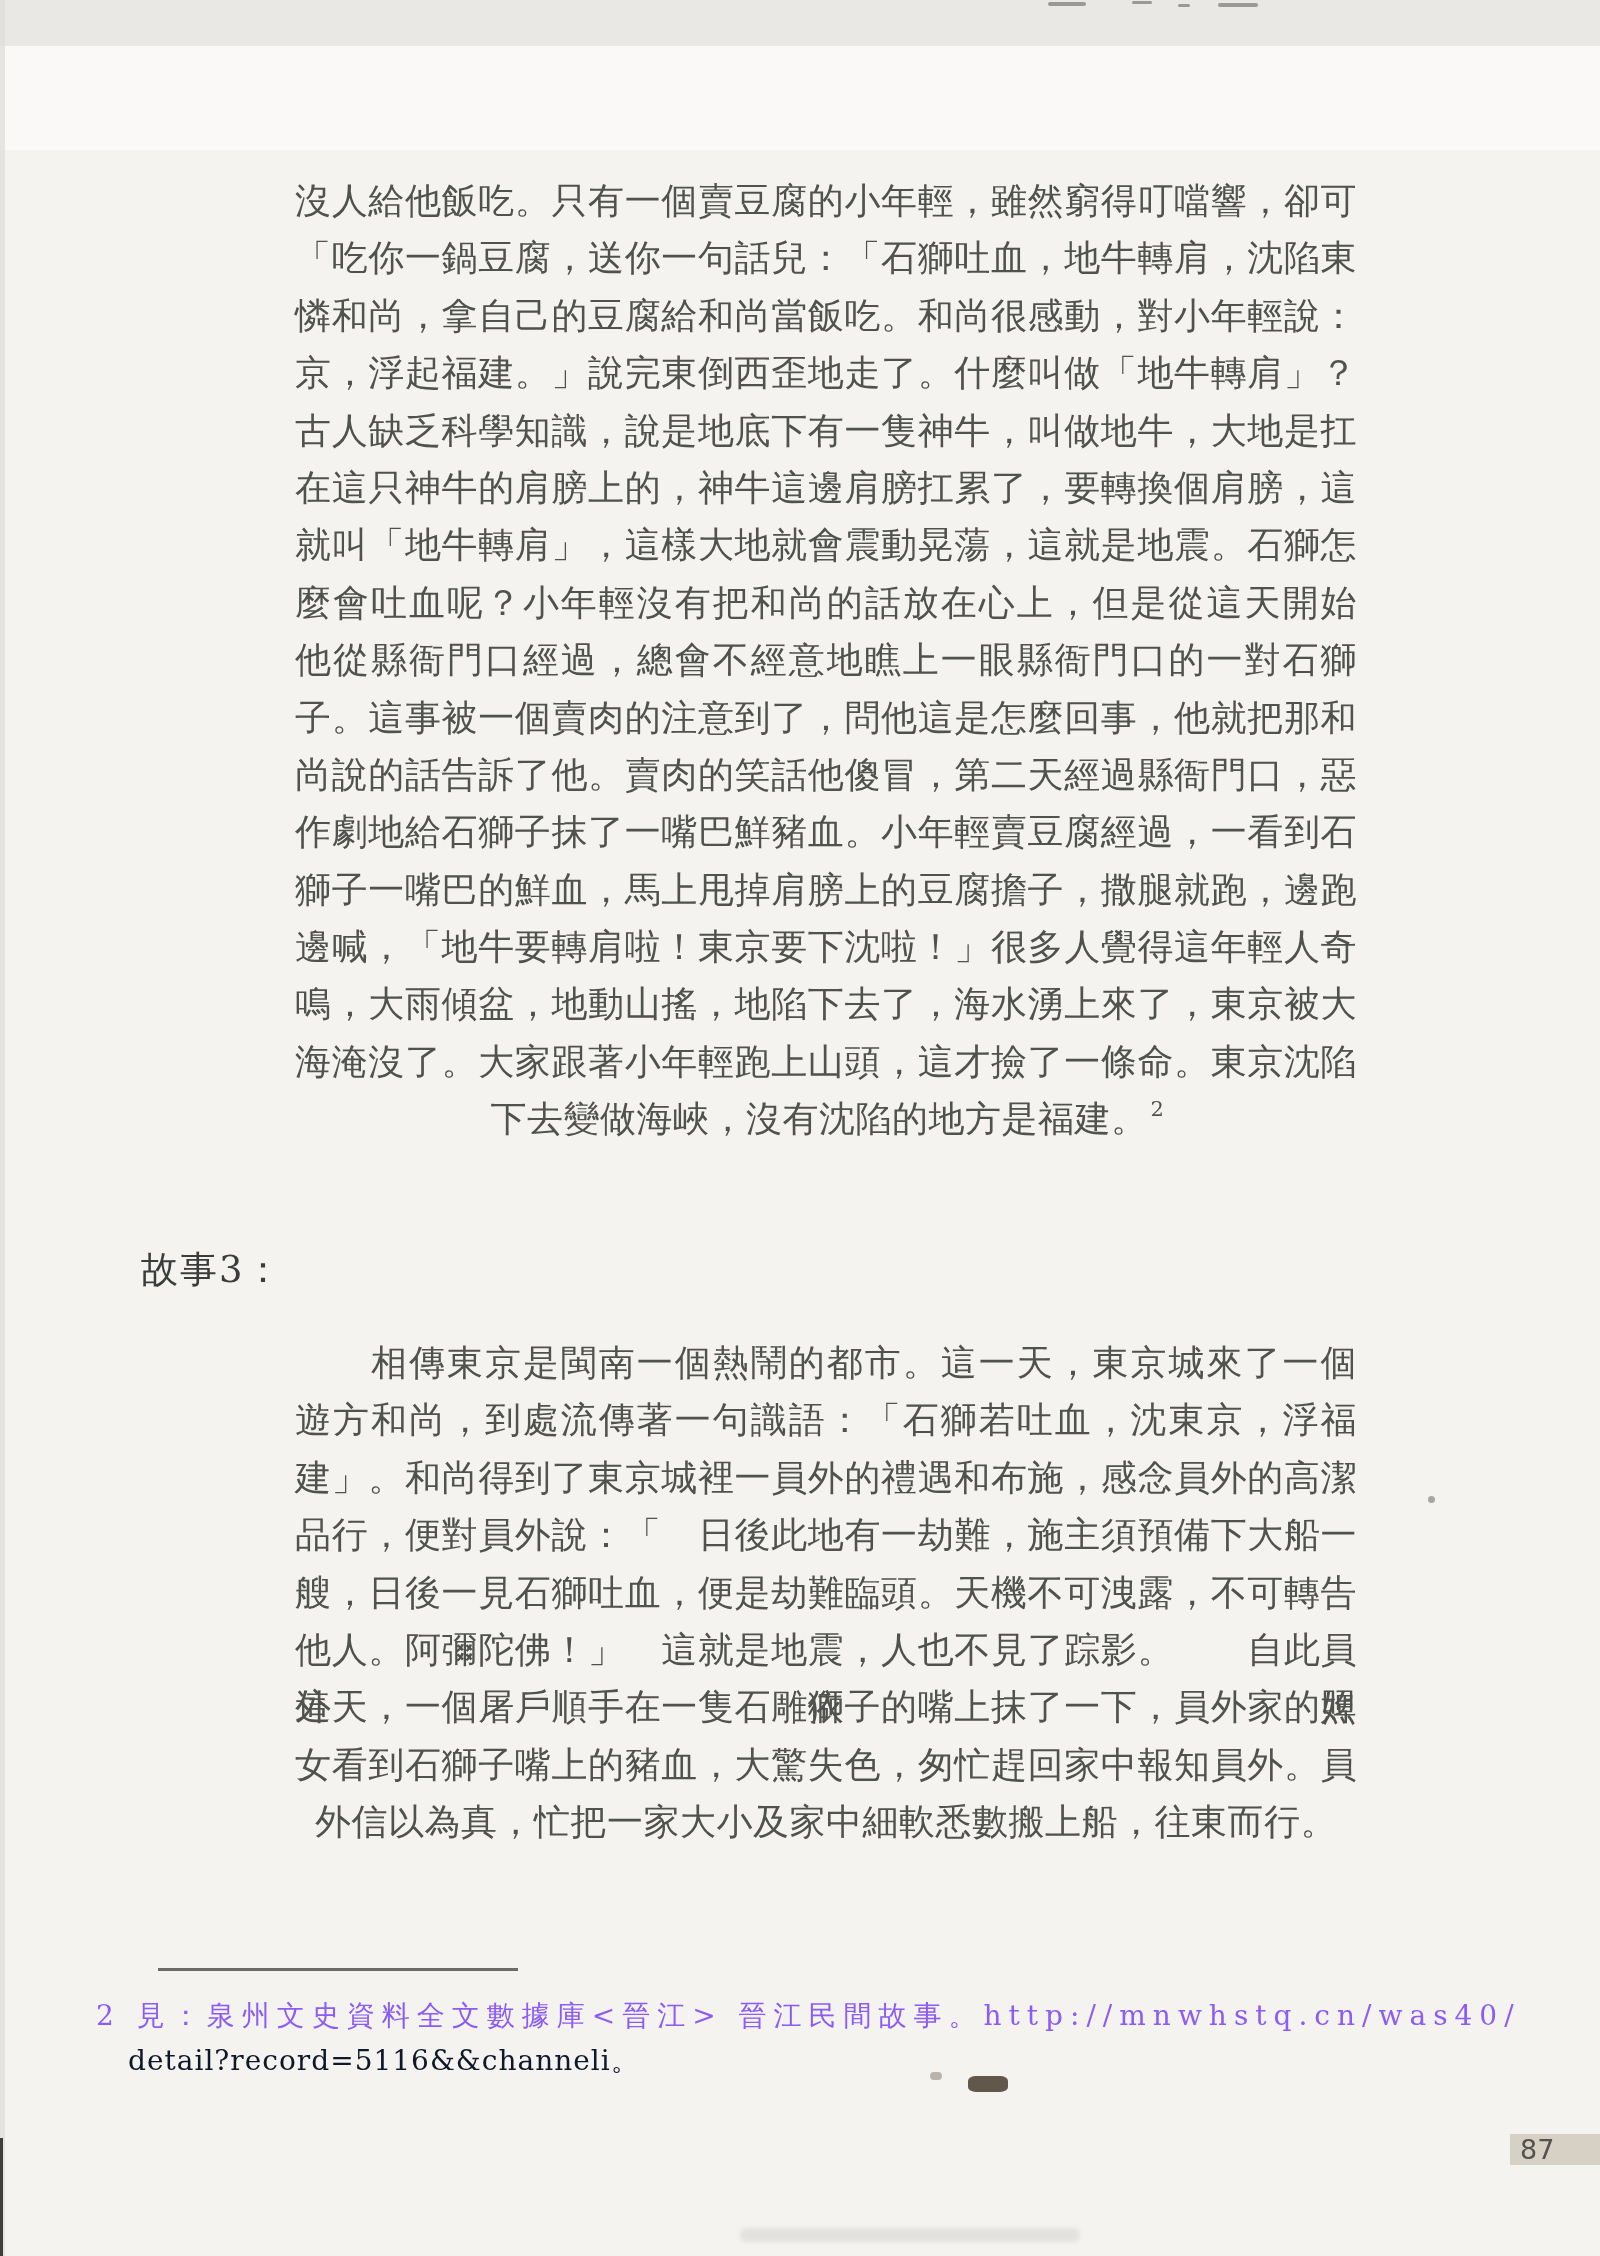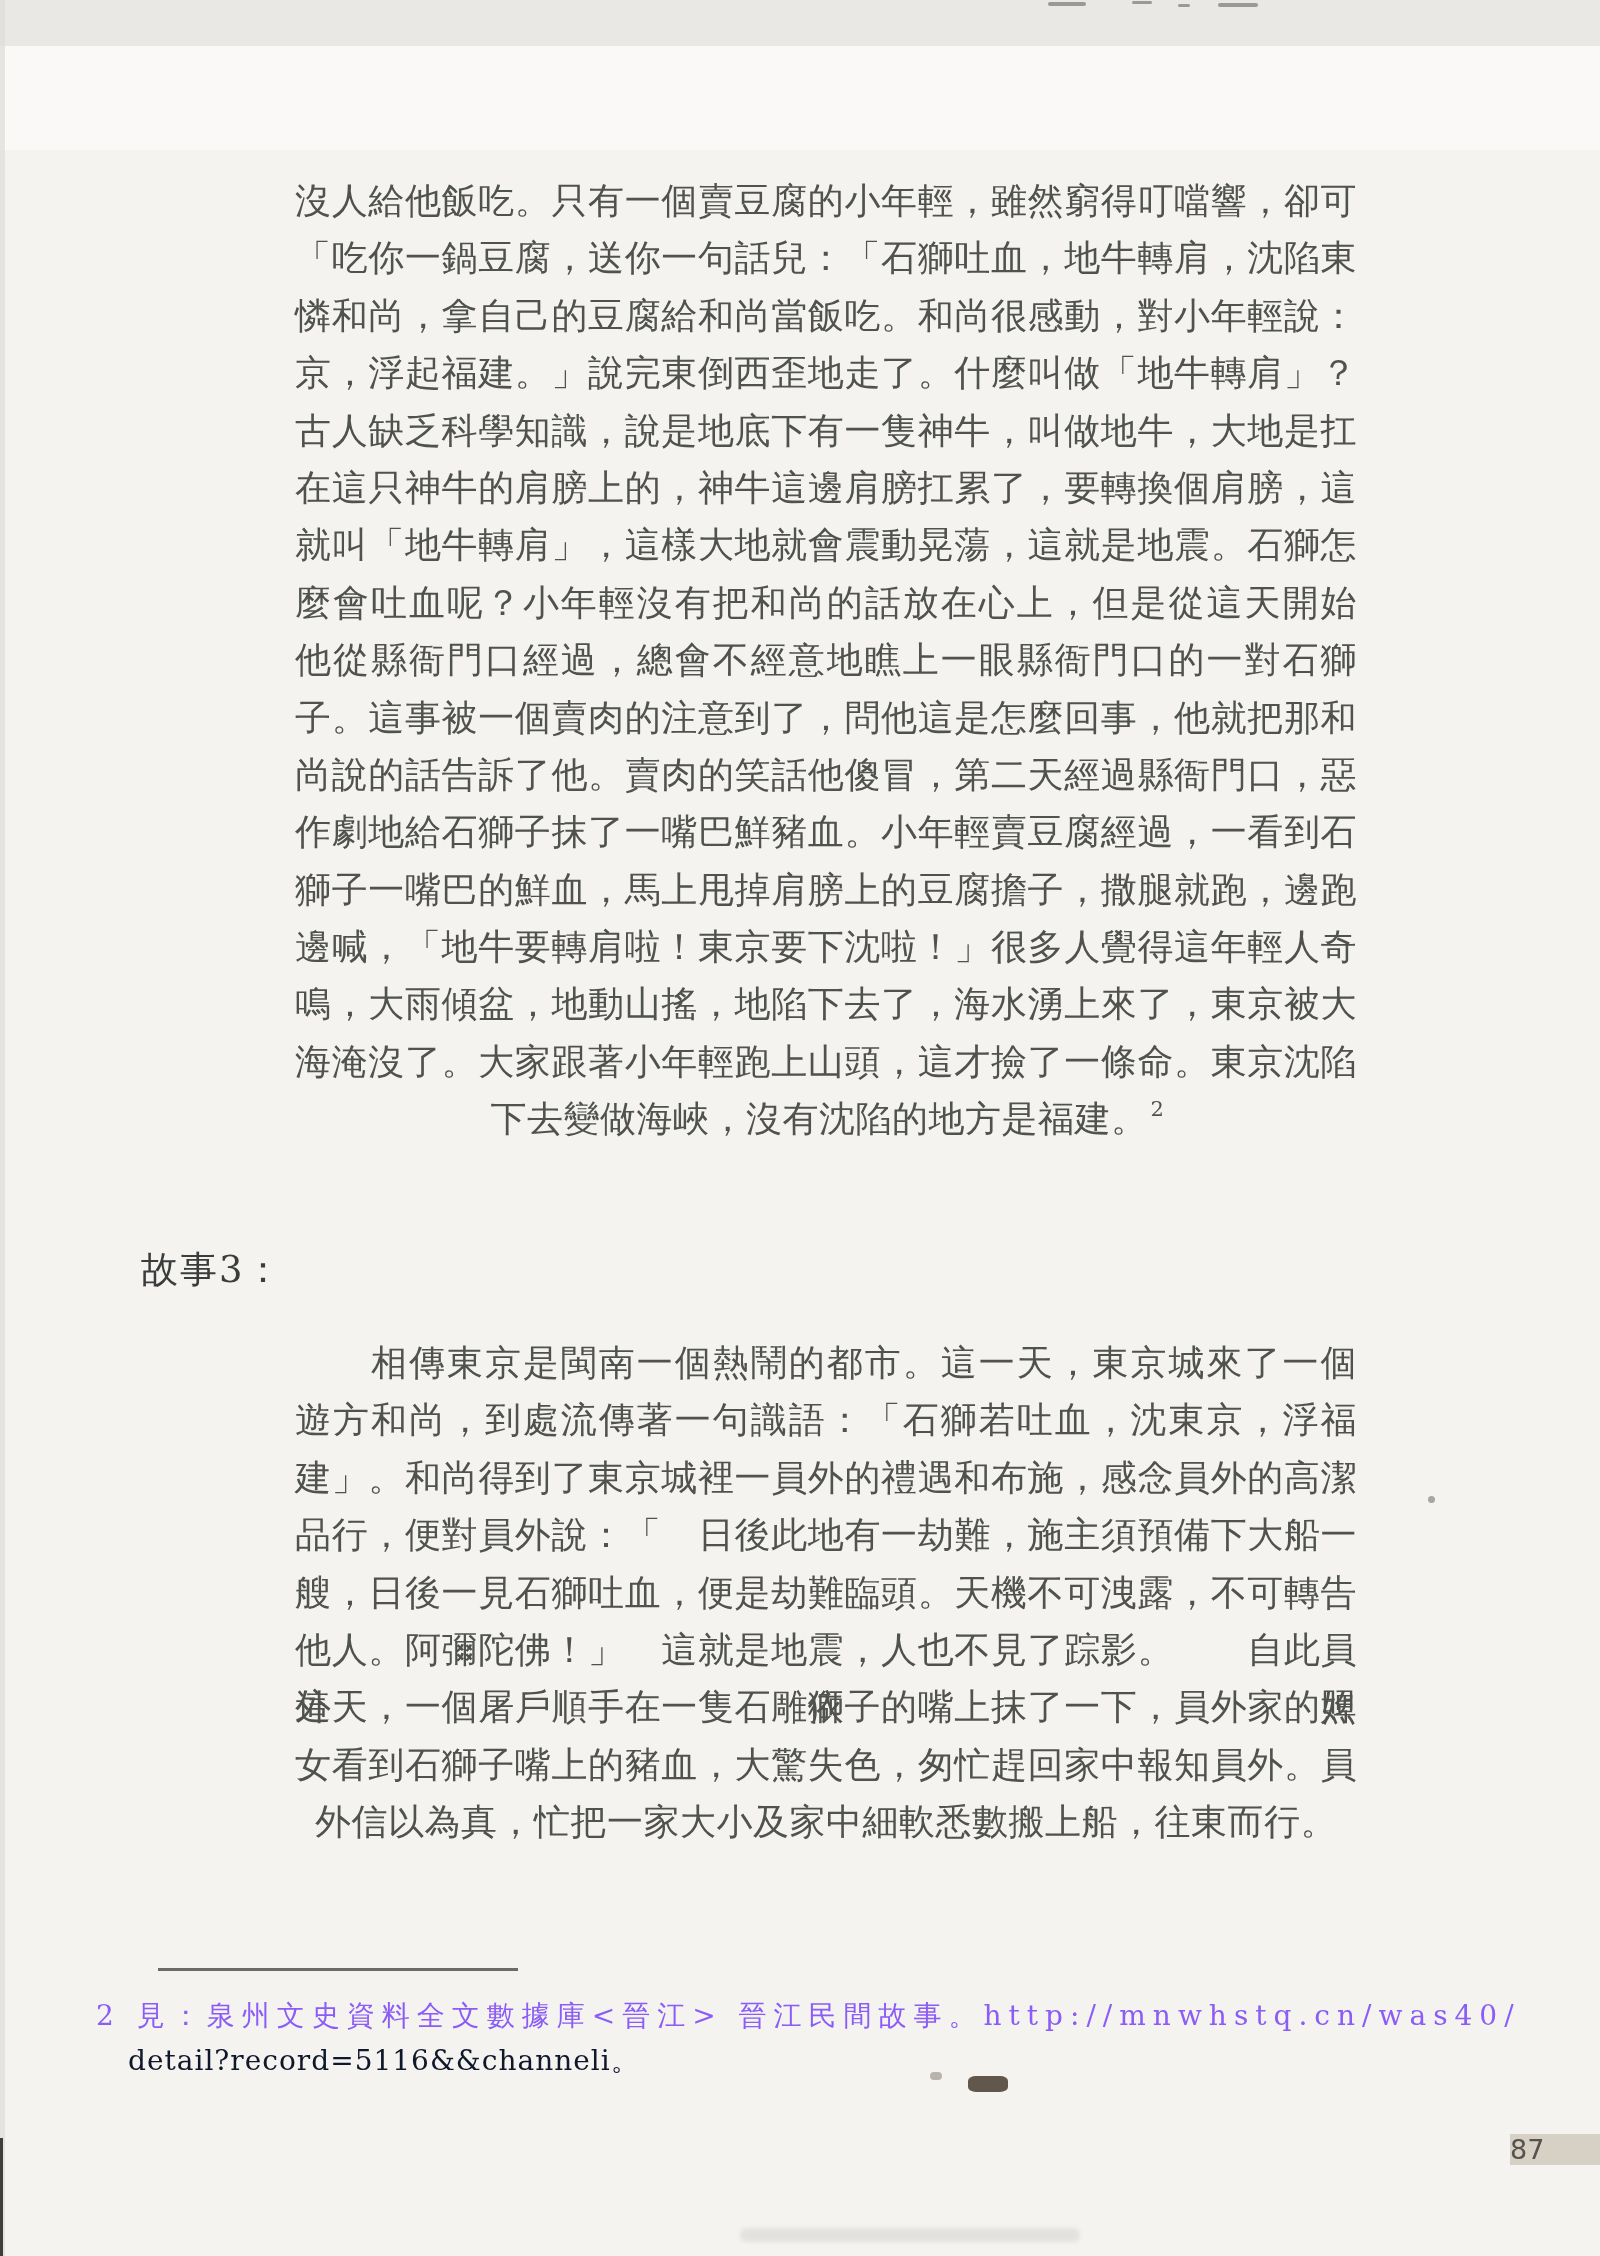--- a/index.html
+++ b/index.html
@@ -64,21 +64,21 @@
     color:#0f172a; letter-spacing:1px;
     white-space:nowrap;
   }
 
   
   .page-badge {
     left:1510px; top:2134px; width:90px; height:31px;
     background:#d7d0c4;
   }
   .page-badge span {
-    display:block; 
+    display:block; padding-left:10px;
     font-family:"DejaVu Sans","Liberation Sans",sans-serif;
     font-size:27px; line-height:31px; color:#55534e;
   }
 </style>
 </head>
 <body>
 
 <div class="abs band-top"></div>
 <div class="abs band-light"></div>
 <div class="abs left-edge"></div>

